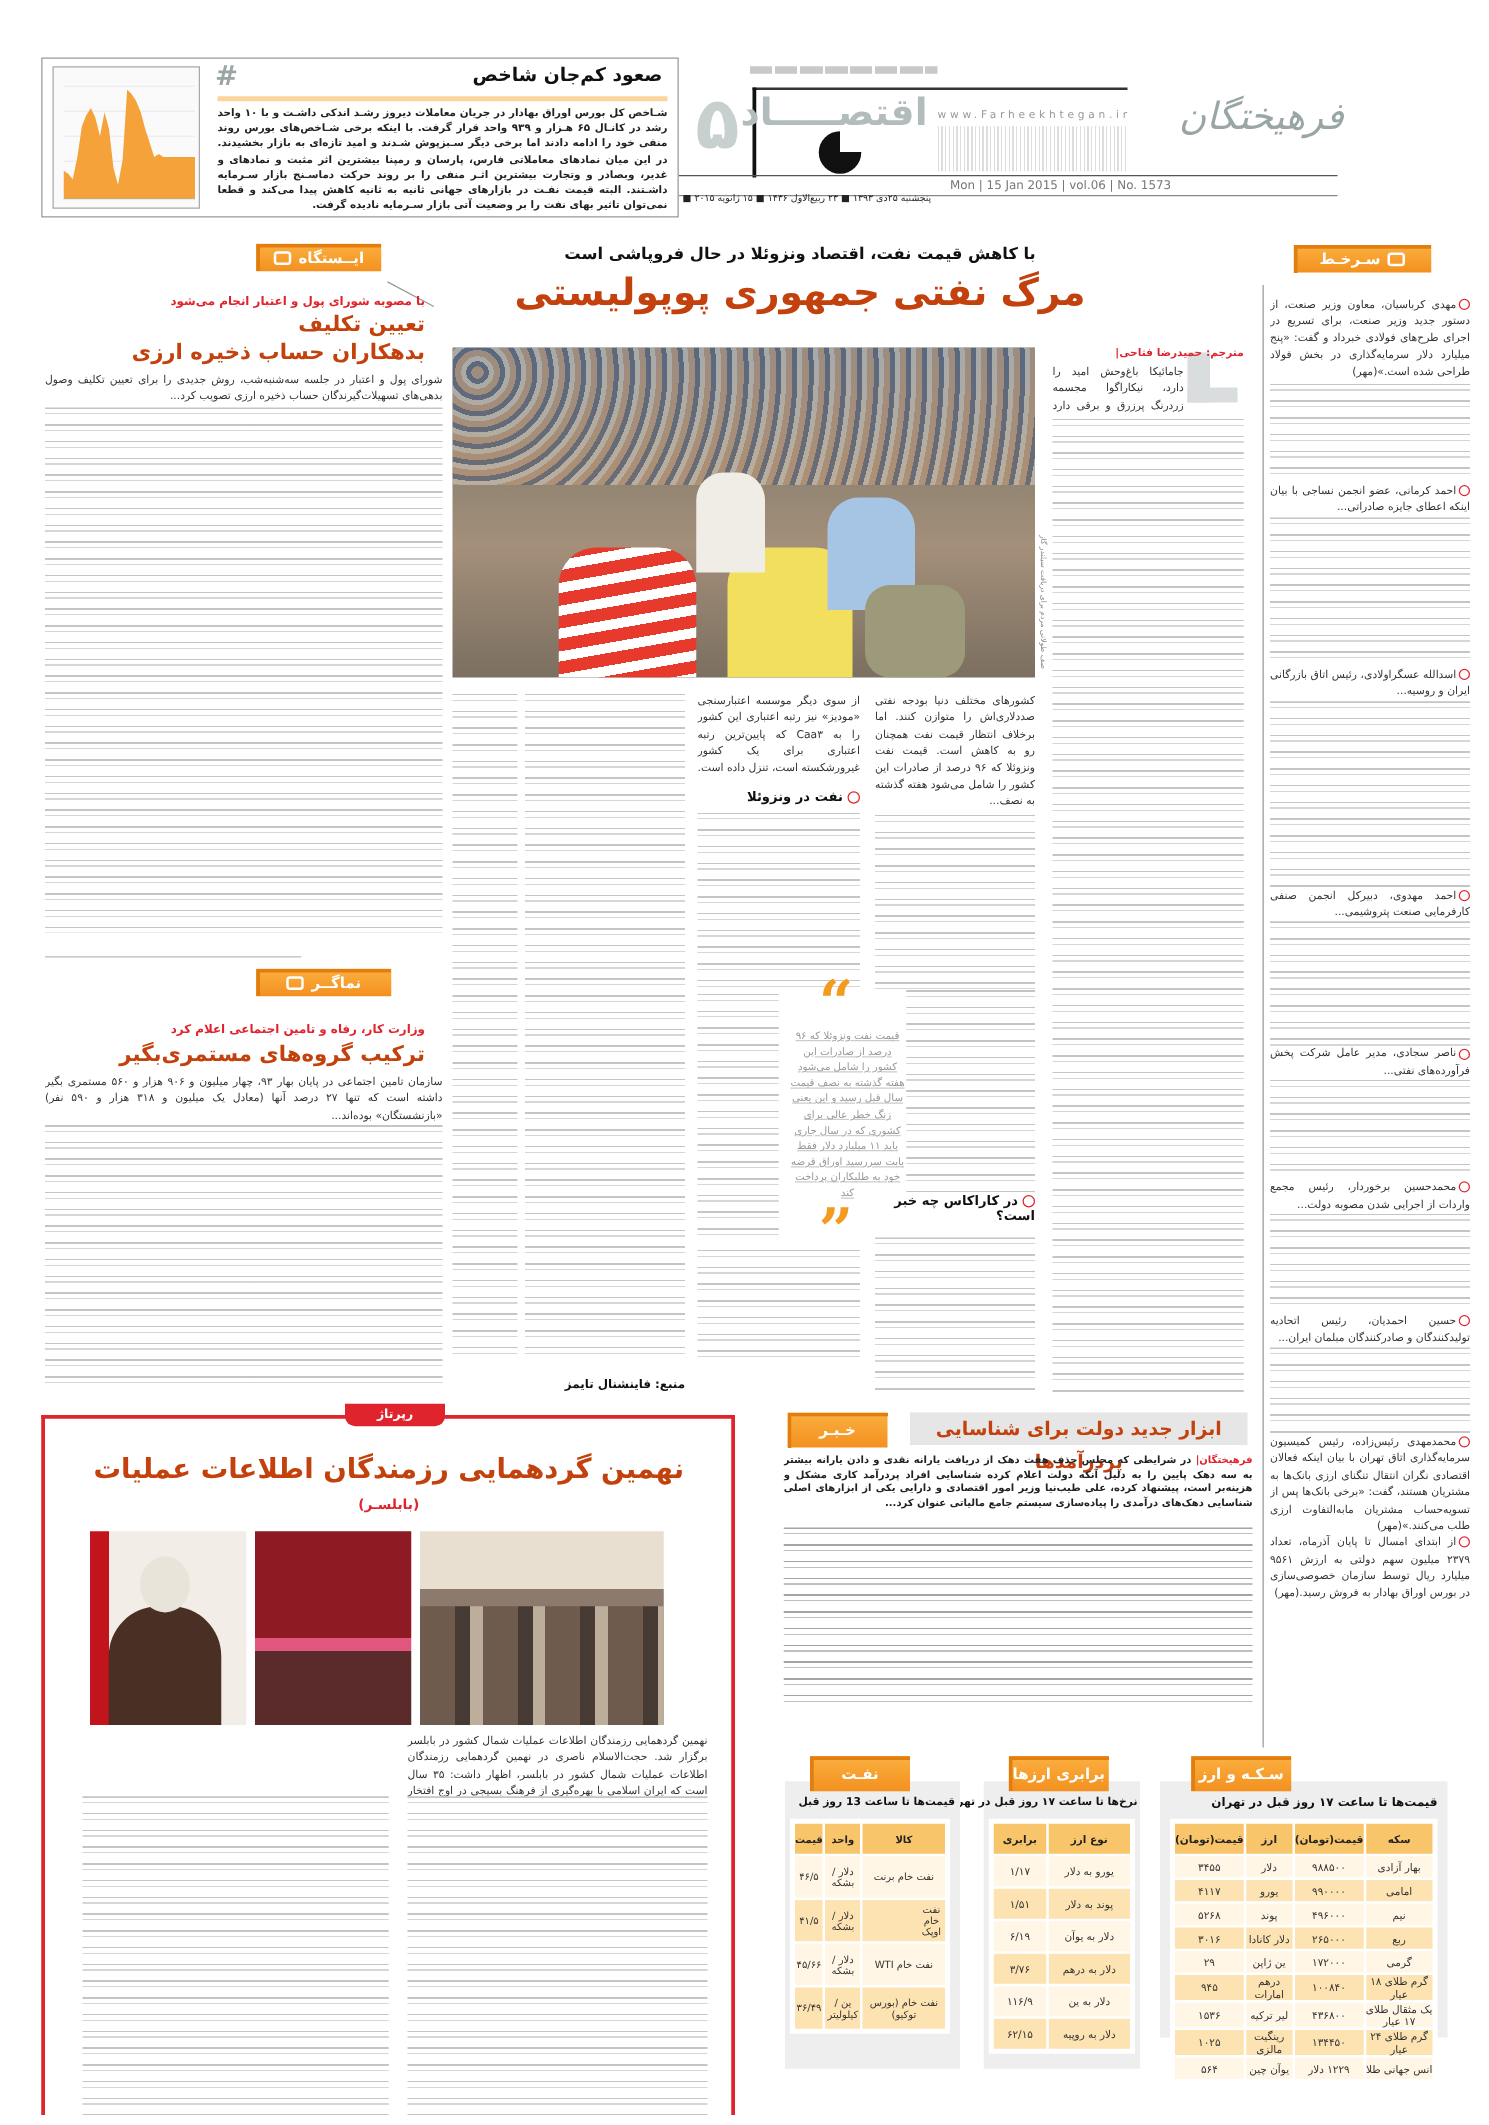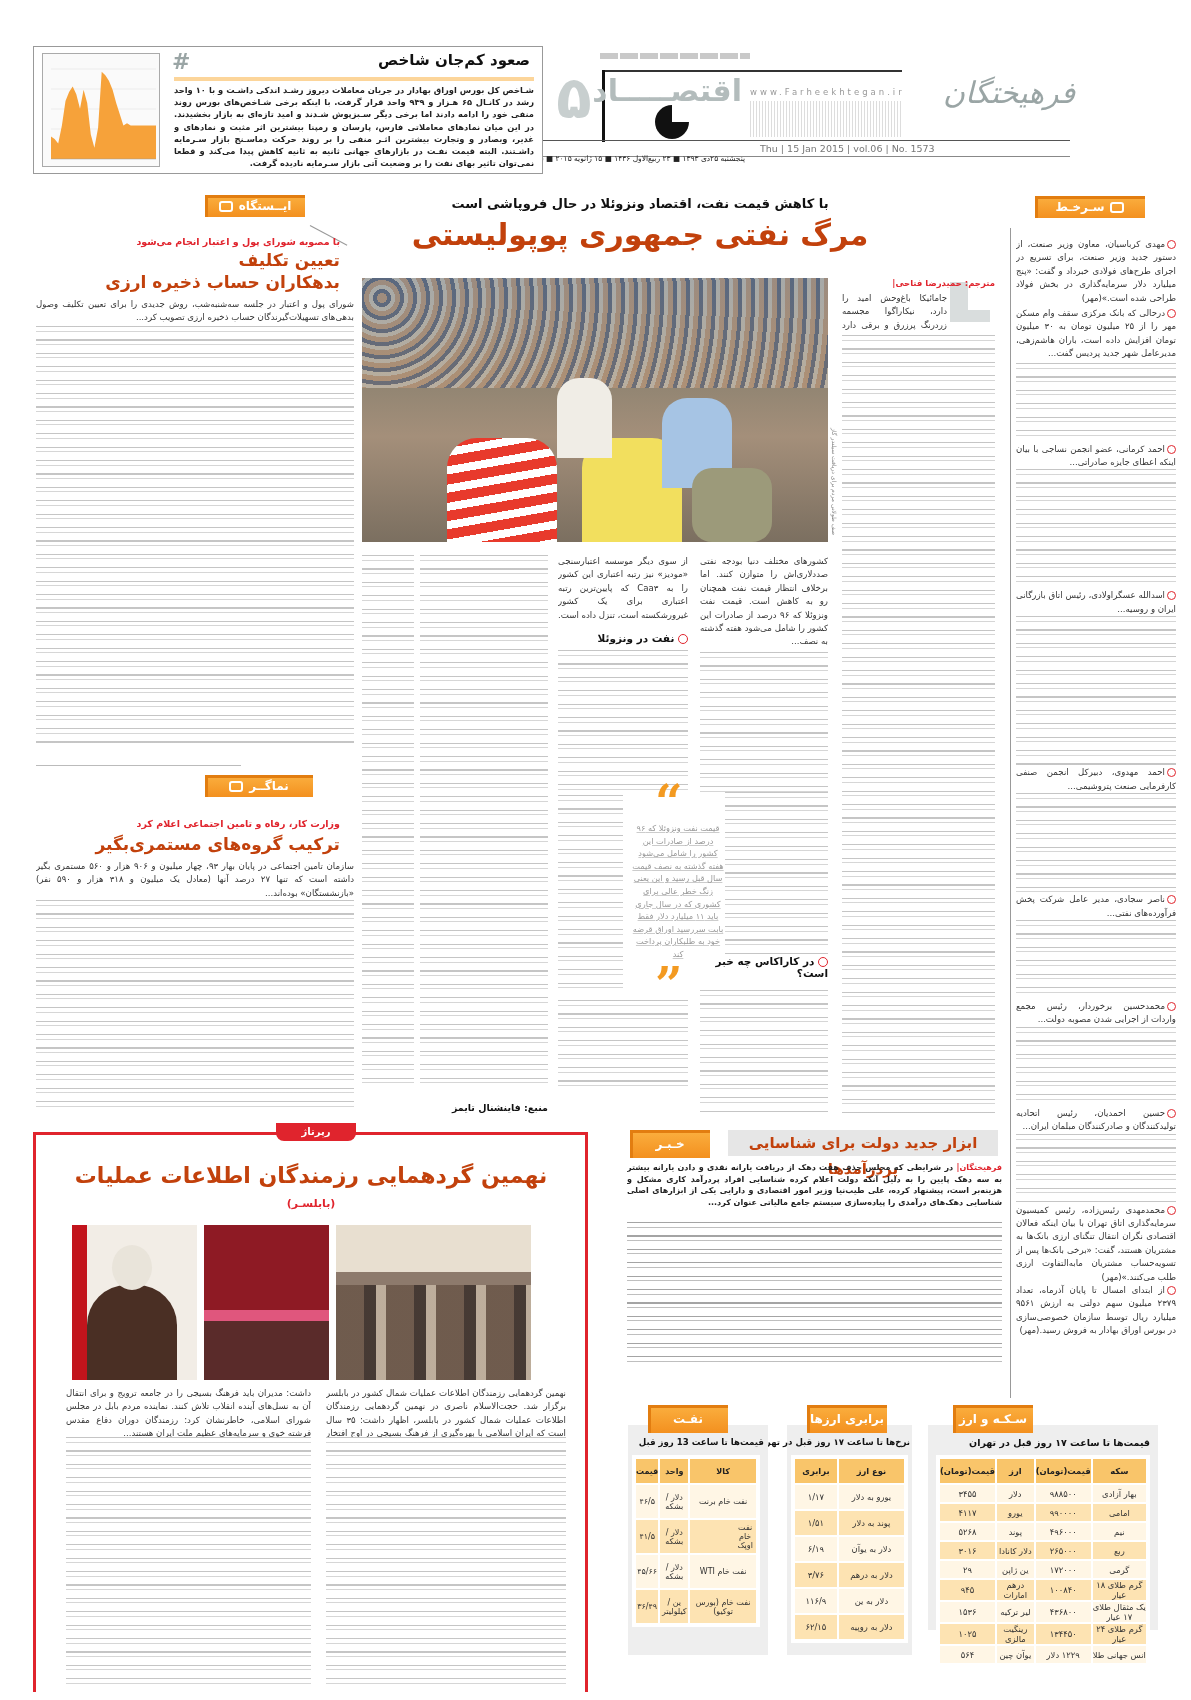--- a/index.html
+++ b/index.html
@@ -25,21 +25,21 @@
 
 <div class="abs" style="left:560px;top:45px;width:631px;height:130px;">
   <div class="abs" style="left:40px;top:8px;width:150px;height:6px;background:repeating-linear-gradient(90deg,#c9c9c9 0 18px,#fff 18px 20px);"></div>
   <div class="abs" style="left:42px;top:25px;width:300px;height:2px;background:#333;"></div>
   <div class="abs" style="left:42px;top:25px;width:3px;height:72px;background:#111;"></div>
   <div class="abs" style="left:-6px;top:18px;width:40px;font-size:58px;font-weight:900;color:#c8cfcf;text-align:center;line-height:70px;">۵</div>
   <div class="abs" style="left:52px;top:28px;width:130px;font-size:30px;font-weight:bold;color:#b3bcbc;text-align:center;">اقتصـــــاد</div>
   <div class="abs" style="left:95px;top:60px;width:34px;height:34px;border-radius:50%;background:conic-gradient(transparent 0 25%, #111 25% 100%);"></div>
   <div class="abs" style="left:190px;top:42px;width:150px;direction:ltr;font-size:8.5px;letter-spacing:3px;color:#999;">www.Farheekhtegan.ir</div>
   <div class="abs" style="left:190px;top:56px;width:152px;height:36px;background:repeating-linear-gradient(90deg,#ddd 0 1px,#fff 1px 3px);"></div>
-  <div class="abs" style="left:200px;top:98px;width:180px;direction:ltr;font-size:9.5px;color:#777;">Thu | 15 Jan 2015 | vol.06 | No. 1573</div>
+  <div class="abs" style="left:200px;top:98px;width:180px;direction:ltr;font-size:9.5px;color:#777;">Mon | 15 Jan 2015 | vol.06 | No. 1573</div>
   <div class="abs" style="left:-20px;top:95px;width:530px;height:1px;background:#555;"></div>
   <div class="abs" style="left:-20px;top:111px;width:530px;height:1px;background:#888;"></div>
   <div class="abs" style="left:385px;top:30px;width:130px;font-family:'DejaVu Serif',serif;font-size:30px;font-style:italic;color:#9aa5a5;text-align:center;">فرهیختگان</div>
 </div>
 <div class="abs" style="left:525px;top:154px;width:220px;font-size:7.5px;color:#222;white-space:nowrap;text-align:right;">پنجشنبه ۲۵دی ۱۳۹۳ ■ ۲۳ ربیع‌الاول ۱۴۳۶ ■ ۱۵ ژانویه ۲۰۱۵ ■ شماره ۱۵۷۳</div>
 
 <div class="abs" style="left:33px;top:46px;width:510px;height:128px;border:1px solid #999;background:#fff;">
   <div class="abs" style="left:8px;top:6px;width:118px;height:114px;border:1px solid #aaa;background:#fafafa;">
     <svg width="118" height="114">
       <g stroke="#ddd" stroke-width="0.5">
@@ -125,21 +125,20 @@
 <div class="abs txt" style="left:36px;top:860px;width:318px;height:40px;">سازمان تامین اجتماعی در پایان بهار ۹۳، چهار میلیون و ۹۰۶ هزار و ۵۶۰ مستمری بگیر داشته است که تنها ۲۷ درصد آنها (معادل یک میلیون و ۳۱۸ هزار و ۵۹۰ نفر) «بازنشستگان» بوده‌اند...</div>
 <div class="abs filler-lines" style="left:36px;top:900px;width:318px;height:210px;"></div>
 
 <div class="abs orange-tab" style="left:1035px;top:196px;width:110px;height:22px;">
   <span class="tab-icon"></span>
   <span>سـرخـط</span>
 </div>
 <div class="abs" style="left:1010px;top:228px;width:1px;height:1170px;background:#999;"></div>
 <div class="abs" style="left:1016px;top:238px;width:160px;height:1160px;overflow:hidden;">
   <div class="txt" style="margin-bottom:2px;"><span style="display:inline-block;width:9px;height:9px;border:1.5px solid #e0242d;border-radius:50%;vertical-align:middle;margin-left:2px;"></span><span>مهدی کرباسیان، معاون وزیر صنعت، از دستور جدید وزیر صنعت، برای تسریع در اجرای طرح‌های فولادی خبرداد و گفت: «پنج میلیارد دلار سرمایه‌گذاری در بخش فولاد طراحی شده است.»(مهر)</span></div>
-  <div class="txt" style="margin-bottom:2px;"><span style="display:inline-block;width:9px;height:9px;border:1.5px solid #e0242d;border-radius:50%;vertical-align:middle;margin-left:2px;"></span><span>درحالی که بانک مرکزی سقف وام مسکن مهر را از ۲۵ میلیون تومان به ۳۰ میلیون تومان افزایش داده است، باران هاشم‌زهی، مدیرعامل شهر جدید پردیس گفت...</span></div>
   <div class="filler-lines" style="height:80px;"></div>
   <div class="txt"><span style="display:inline-block;width:9px;height:9px;border:1.5px solid #e0242d;border-radius:50%;vertical-align:middle;margin-left:2px;"></span><span>احمد کرمانی، عضو انجمن نساجی با بیان اینکه اعطای جایزه صادراتی...</span></div>
   <div class="filler-lines" style="height:120px;"></div>
   <div class="txt"><span style="display:inline-block;width:9px;height:9px;border:1.5px solid #e0242d;border-radius:50%;vertical-align:middle;margin-left:2px;"></span><span>اسدالله عسگراولادی، رئیس اتاق بازرگانی ایران و روسیه...</span></div>
   <div class="filler-lines" style="height:150px;"></div>
   <div class="txt"><span style="display:inline-block;width:9px;height:9px;border:1.5px solid #e0242d;border-radius:50%;vertical-align:middle;margin-left:2px;"></span><span>احمد مهدوی، دبیرکل انجمن صنفی کارفرمایی صنعت پتروشیمی...</span></div>
   <div class="filler-lines" style="height:100px;"></div>
   <div class="txt"><span style="display:inline-block;width:9px;height:9px;border:1.5px solid #e0242d;border-radius:50%;vertical-align:middle;margin-left:2px;"></span><span>ناصر سجادی، مدیر عامل شرکت پخش فرآورده‌های نفتی...</span></div>
   <div class="filler-lines" style="height:80px;"></div>
   <div class="txt"><span style="display:inline-block;width:9px;height:9px;border:1.5px solid #e0242d;border-radius:50%;vertical-align:middle;margin-left:2px;"></span><span>محمدحسین برخوردار، رئیس مجمع واردات از اجرایی شدن مصوبه دولت...</span></div>
@@ -159,21 +158,20 @@
   <div class="abs" style="left:36px;top:90px;width:125px;height:155px;background:linear-gradient(90deg,#c2141c 0 12%,#f2ede6 12% 100%);overflow:hidden;">
     <div class="abs" style="left:15px;top:60px;width:90px;height:95px;border-radius:40px 40px 0 0;background:#4a2f24;"></div>
     <div class="abs" style="left:40px;top:20px;width:40px;height:45px;border-radius:50%;background:#e9e4da;"></div>
   </div>
   <div class="abs" style="left:168px;top:90px;width:125px;height:155px;background:linear-gradient(180deg,#8e1a24 0 55%,#e0567d 55% 62%,#5a2b2a 62% 100%);"></div>
   <div class="abs" style="left:300px;top:90px;width:195px;height:155px;background:linear-gradient(180deg,#e8dfd0 0 30%,#8d7a6c 30% 100%);overflow:hidden;">
     <div class="abs" style="left:0;top:60px;width:195px;height:95px;background:repeating-linear-gradient(90deg,#6a5648 0 28px,#3a2f2a 28px 40px,#c6b7a4 40px 50px);opacity:.85;"></div>
   </div>
   <div class="abs txt" style="left:290px;top:252px;width:240px;height:50px;">نهمین گردهمایی رزمندگان اطلاعات عملیات شمال کشور در بابلسر برگزار شد. حجت‌الاسلام ناصری در نهمین گردهمایی رزمندگان اطلاعات عملیات شمال کشور در بابلسر، اظهار داشت: ۳۵ سال است که ایران اسلامی با بهره‌گیری از فرهنگ بسیجی در اوج افتخار قرار دارد...</div>
   <div class="abs filler-lines" style="left:290px;top:302px;width:240px;height:255px;"></div>
-  <div class="abs txt" style="left:30px;top:252px;width:245px;height:50px;">داشت: مدیران باید فرهنگ بسیجی را در جامعه ترویج و برای انتقال آن به نسل‌های آینده انقلاب تلاش کنند. نماینده مردم بابل در مجلس شورای اسلامی، خاطرنشان کرد: رزمندگان دوران دفاع مقدس فرشته خوی و سرمایه‌های عظیم ملت ایران هستند...</div>
   <div class="abs filler-lines" style="left:30px;top:302px;width:245px;height:255px;"></div>
 </div>
 
 <div class="abs orange-tab" style="left:630px;top:1130px;width:80px;height:28px;">
   <span>خـبـر</span>
 </div>
 <div class="abs bigtitle" style="left:728px;top:1130px;width:270px;height:26px;background:#e6e6e6;text-align:center;font-size:15px;line-height:26px;">ابزار جدید دولت برای شناسایی پردرآمدها</div>
 <div class="abs txt" style="left:627px;top:1162px;width:375px;height:60px;font-weight:bold;font-size:8px;line-height:11.5px;color:#222;">
   <span class="red">فرهیختگان|</span>
   <span>در شرایطی که مجلس حذف هفت دهک از دریافت یارانه نقدی و دادن یارانه بیشتر به سه دهک پایین را به دلیل آنکه دولت اعلام کرده شناسایی افراد پردرآمد کاری مشکل و هزینه‌بر است، پیشنهاد کرده، علی طیب‌نیا وزیر امور اقتصادی و دارایی یکی از ابزارهای اصلی شناسایی دهک‌های درآمدی را پیاده‌سازی سیستم جامع مالیاتی عنوان کرد...</span>

